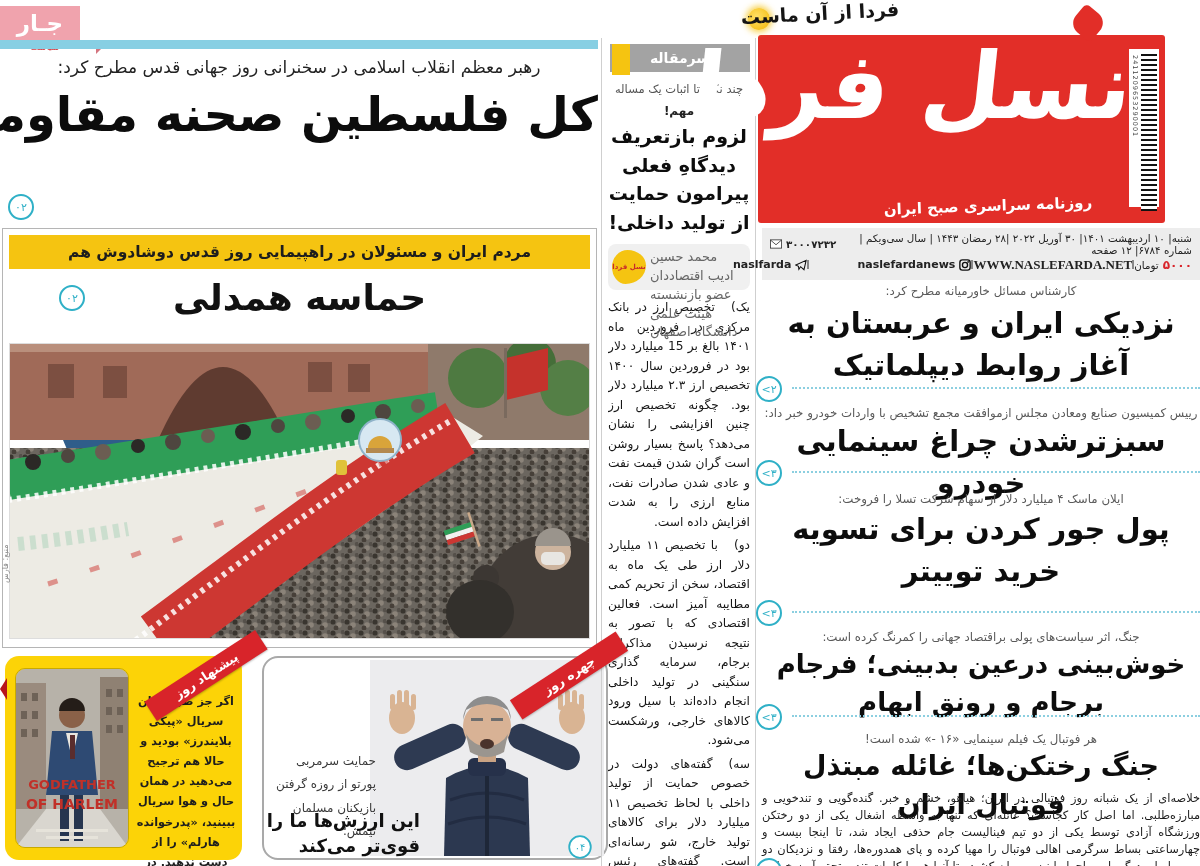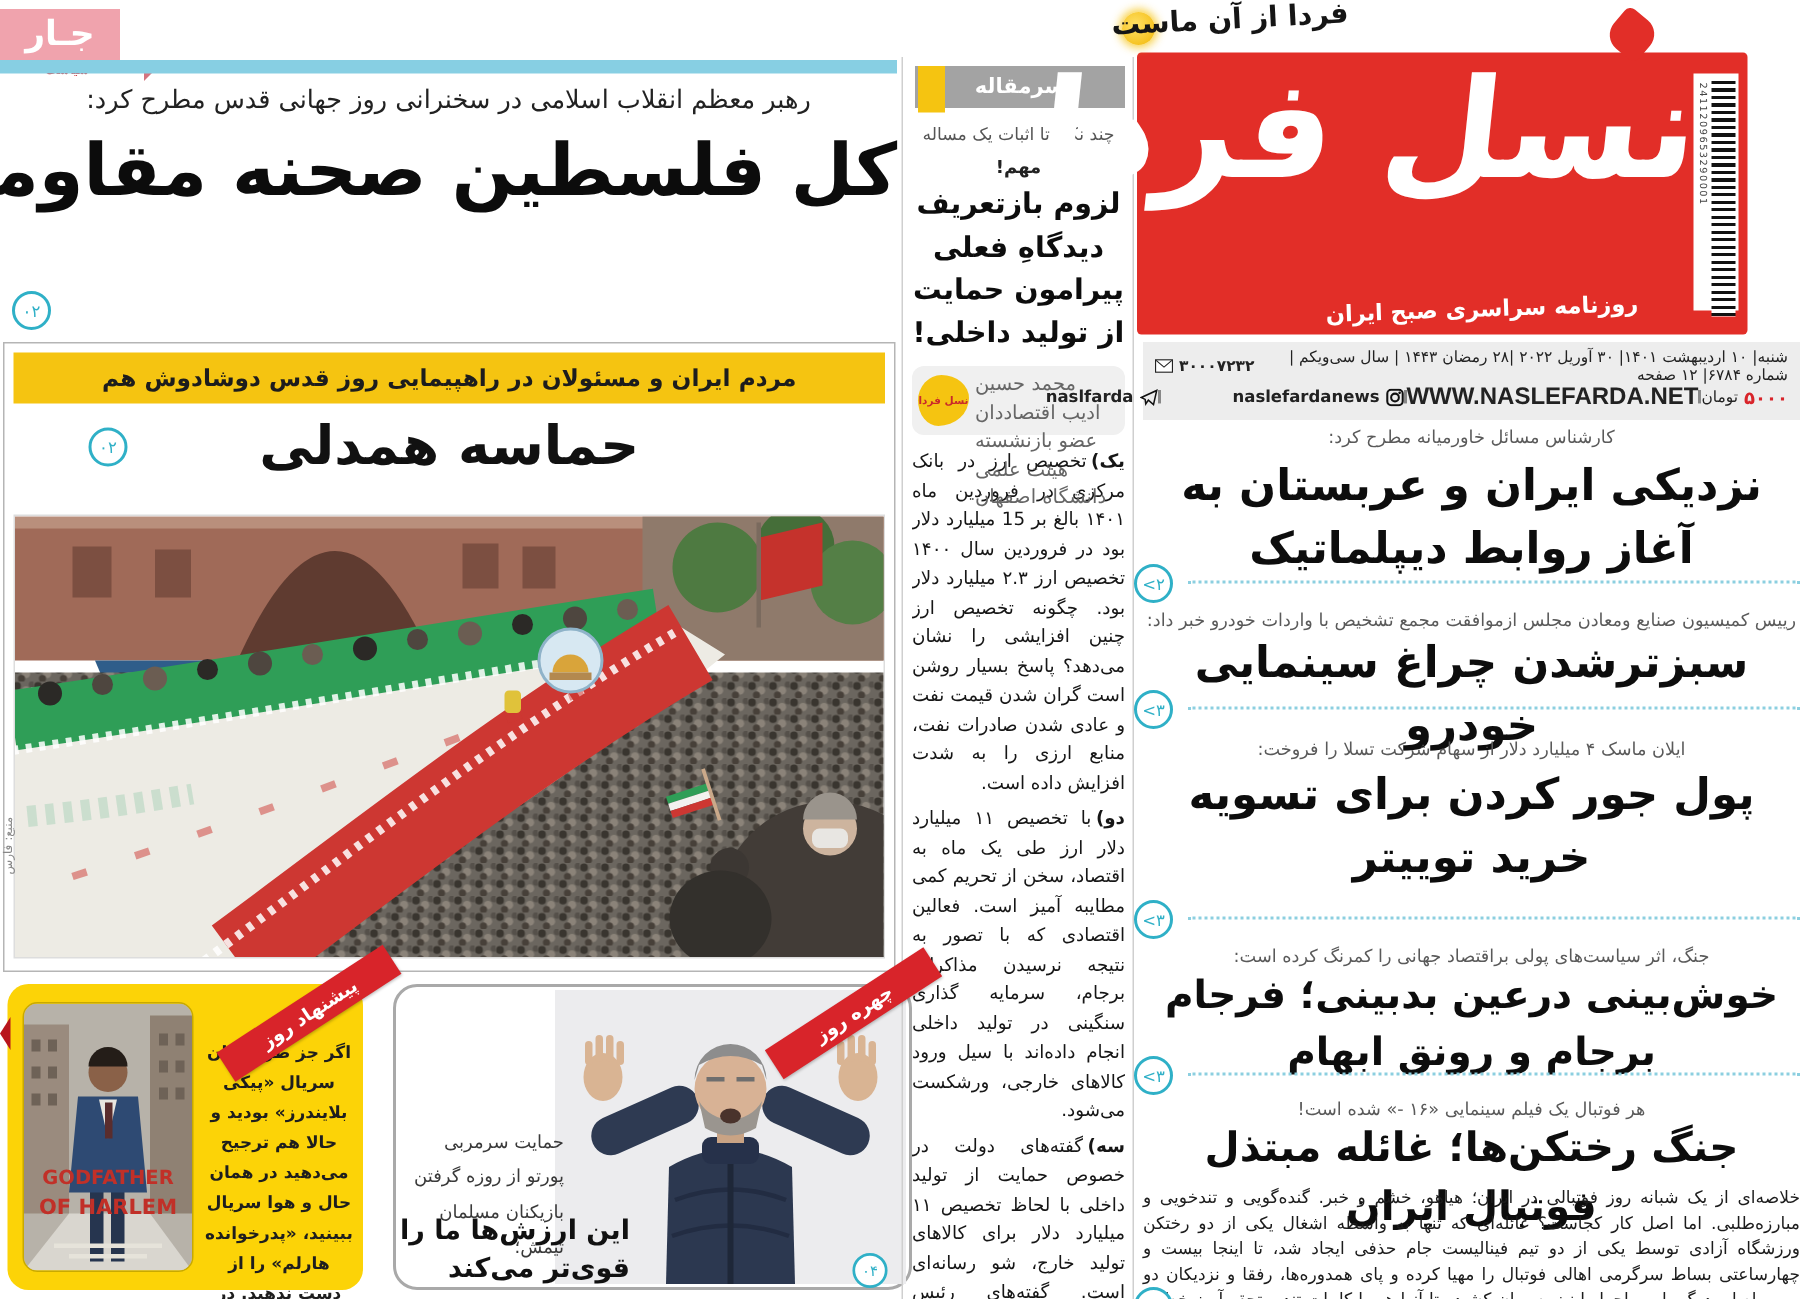--- a/index.html
+++ b/index.html
@@ -49,41 +49,41 @@
   .ed-header { position:relative; width:140px; height:28px; background:#a3a3a3; color:#fff; font-weight:bold; font-size:14px; text-align:center; line-height:28px; }
   .ed-yellowsq { position:absolute; left:2px; top:-3px; width:18px; height:34px; background:#f5c411; }
   .ed-sub { margin-top:10px; text-align:center; font-size:11.5px; color:#555; }
   .ed-tag { margin-top:8px; text-align:center; font-size:12px; font-weight:bold; color:#222; }
   .ed-title { margin-top:4px; text-align:center; font-size:19px; font-weight:800; color:#0d0d0d; line-height:1.5; }
   .ed-author { position:relative; margin-top:8px; background:#f0f0f0; border-radius:8px; height:46px; padding:4px 6px 4px 42px; }
   .ed-logo { position:absolute; left:4px; top:6px; width:34px; height:34px; background:#f5c411; border-radius:46% 54% 60% 40%/50% 45% 55% 50%; color:#c92a2a; font-size:7px; font-weight:bold; display:flex; align-items:center; justify-content:center; }
   .ed-author .a1,.ed-author .a2,.ed-author .a3 { font-size:13px; color:#666; text-align:left; line-height:1.45; direction:rtl; }
   .ed-body { margin-top:8px; font-size:12.2px; color:#161616; text-align:justify; line-height:1.6; }
   .ed-body p { margin-bottom:4px; }
-  .ed-body .lead { font-weight:700; margin-left:3px; }
+  .ed-body .lead { font-weight:400; margin-left:16px; }
 
   
   .slogan { position:absolute; left:740px; top:2px; width:160px; text-align:center; font-size:19px; font-weight:800; color:#151515; transform:rotate(-3deg); z-index:3; }
   .sun { position:absolute; left:748px; top:8px; width:22px; height:22px; border-radius:50%; background:radial-gradient(circle at 40% 40%, #ffe066, #f2b705); box-shadow:0 0 6px 2px rgba(246,197,26,.8); z-index:2; }
   .red-box { position:absolute; left:758px; top:35px; width:407px; height:188px; background:#e22e28; border-radius:3px; z-index:1; }
   .logo-text { position:absolute; left:34px; top:4px; width:340px; text-align:center; color:#fff; font-size:92px; font-weight:800; letter-spacing:-3px; transform:skewX(-6deg); line-height:1.05; white-space:nowrap; }
   .tagline { position:absolute; left:120px; bottom:8px; width:220px; text-align:center; color:#fff; font-size:15px; font-weight:bold; transform:rotate(-2deg); }
   .barcode { position:absolute; right:6px; top:14px; width:30px; height:158px; background:#fff; display:flex; }
   .bars { width:16px; height:100%; margin:4px 2px; background:repeating-linear-gradient(0deg,#111 0 2px,#fff 2px 5px); }
   .bnum { writing-mode:vertical-rl; font-size:6.5px; color:#444; letter-spacing:1px; padding-top:6px; direction:ltr; }
   .diamond { position:absolute; left:316px; top:-26px; width:28px; height:28px; background:#e22e28; transform:rotate(40deg); border-radius:5px 12px 5px 12px; }
 
   
   .datebar { position:absolute; left:762px; top:228px; width:438px; height:52px; background:#ededed; padding:5px 8px; font-size:10.3px; color:#222; }
   .datebar .row { display:flex; align-items:center; justify-content:space-between; height:21px; direction:rtl; }
   .datebar .grp { display:flex; align-items:center; gap:4px; }
   .price-num { color:#d8242a; font-weight:800; font-size:12px; }
   .chk { width:9px; height:9px; border:1px solid #888; background:#fff; display:inline-block; }
   .sociallbl { font-weight:bold; font-size:11px; direction:ltr;padding-left:48px; }
-  .weburl { font-weight:bold; font-size:16px; direction:ltr; font-family:Liberation Sans, sans-serif; }
+  .weburl { font-weight:bold; font-size:13px; direction:ltr; font-family:Liberation Serif, serif; }
   .mini-ic { width:12px; height:12px; }
 
   
   .right-col { position:absolute; left:762px; top:280px; width:438px; height:688px; }
   .news-kicker { position:absolute; width:100%; text-align:center; font-size:11.8px; color:#5a5a5a; }
   .news-title { position:absolute; width:100%; text-align:center; font-weight:800; color:#0d0d0d; line-height:1.45; }
   .sep { position:absolute; left:0; width:100%; height:26px; }
   .sep .dots { position:absolute; left:30px; right:0; top:11px; border-top:2px dotted #8ccfe0; }
   .sep .pageref { position:absolute; left:-6px; top:0; background:#fff; }
   .news-body { position:absolute; width:100%; font-size:11.4px; color:#1c1c1c; text-align:justify; line-height:1.5; }

